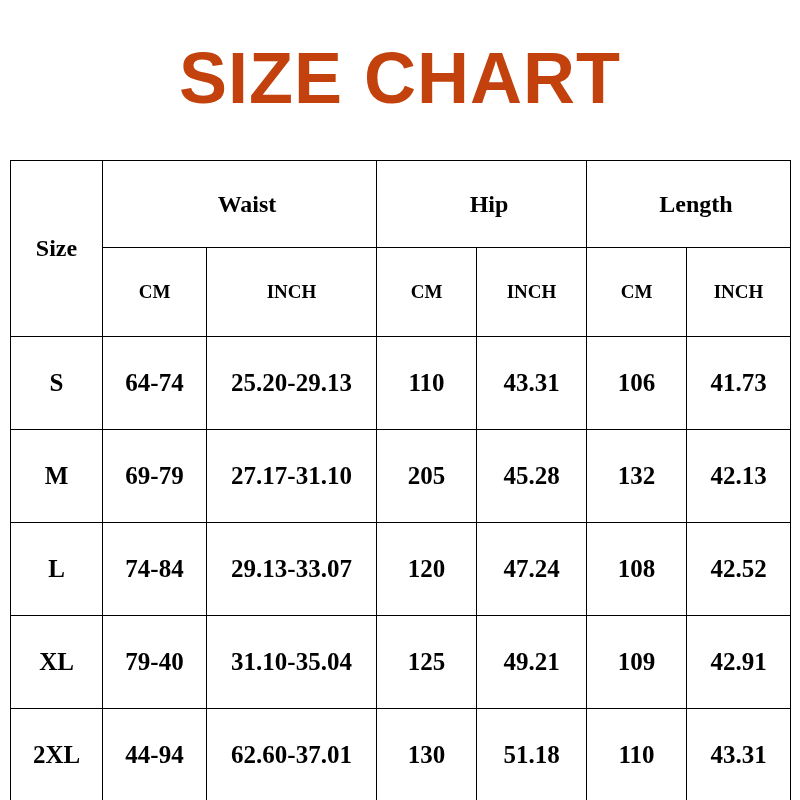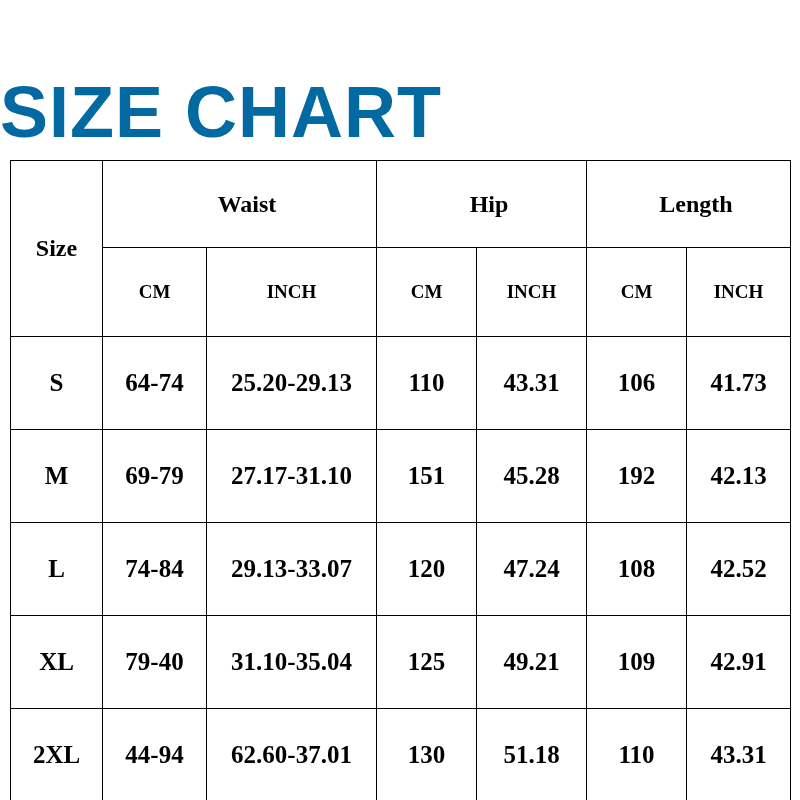--- a/index.html
+++ b/index.html
@@ -14,30 +14,30 @@
     color: #000000;
     overflow: hidden;
   }
   .page {
     width: 800px;
     height: 800px;
     position: relative;
     box-sizing: border-box;
   }
   .title {
-    text-align: left;
+    text-align: center;
     font-family: "Liberation Sans", sans-serif;
     font-weight: bold;
     font-size: 72px;
     letter-spacing: 1px;
     line-height: 1;
-    padding-top: 76px;
+    padding-top: 42px;
     padding-bottom: 0;
     margin: 0;
-    color: #0369a1;
+    color: #c2410c;
   }
   .table-wrap {
     position: absolute;
     left: 10px;
     top: 160px;
     width: 780px;
   }
   table.size-chart {
     border-collapse: collapse;
     width: 780px;
@@ -120,23 +120,23 @@
           <td class="cell">25.20-29.13</td>
           <td class="cell">110</td>
           <td class="cell">43.31</td>
           <td class="cell">106</td>
           <td class="cell">41.73</td>
         </tr>
         <tr>
           <td class="cell">M</td>
           <td class="cell">69-79</td>
           <td class="cell">27.17-31.10</td>
-          <td class="cell">151</td>
+          <td class="cell">205</td>
           <td class="cell">45.28</td>
-          <td class="cell">192</td>
+          <td class="cell">132</td>
           <td class="cell">42.13</td>
         </tr>
         <tr>
           <td class="cell">L</td>
           <td class="cell">74-84</td>
           <td class="cell">29.13-33.07</td>
           <td class="cell">120</td>
           <td class="cell">47.24</td>
           <td class="cell">108</td>
           <td class="cell">42.52</td>

